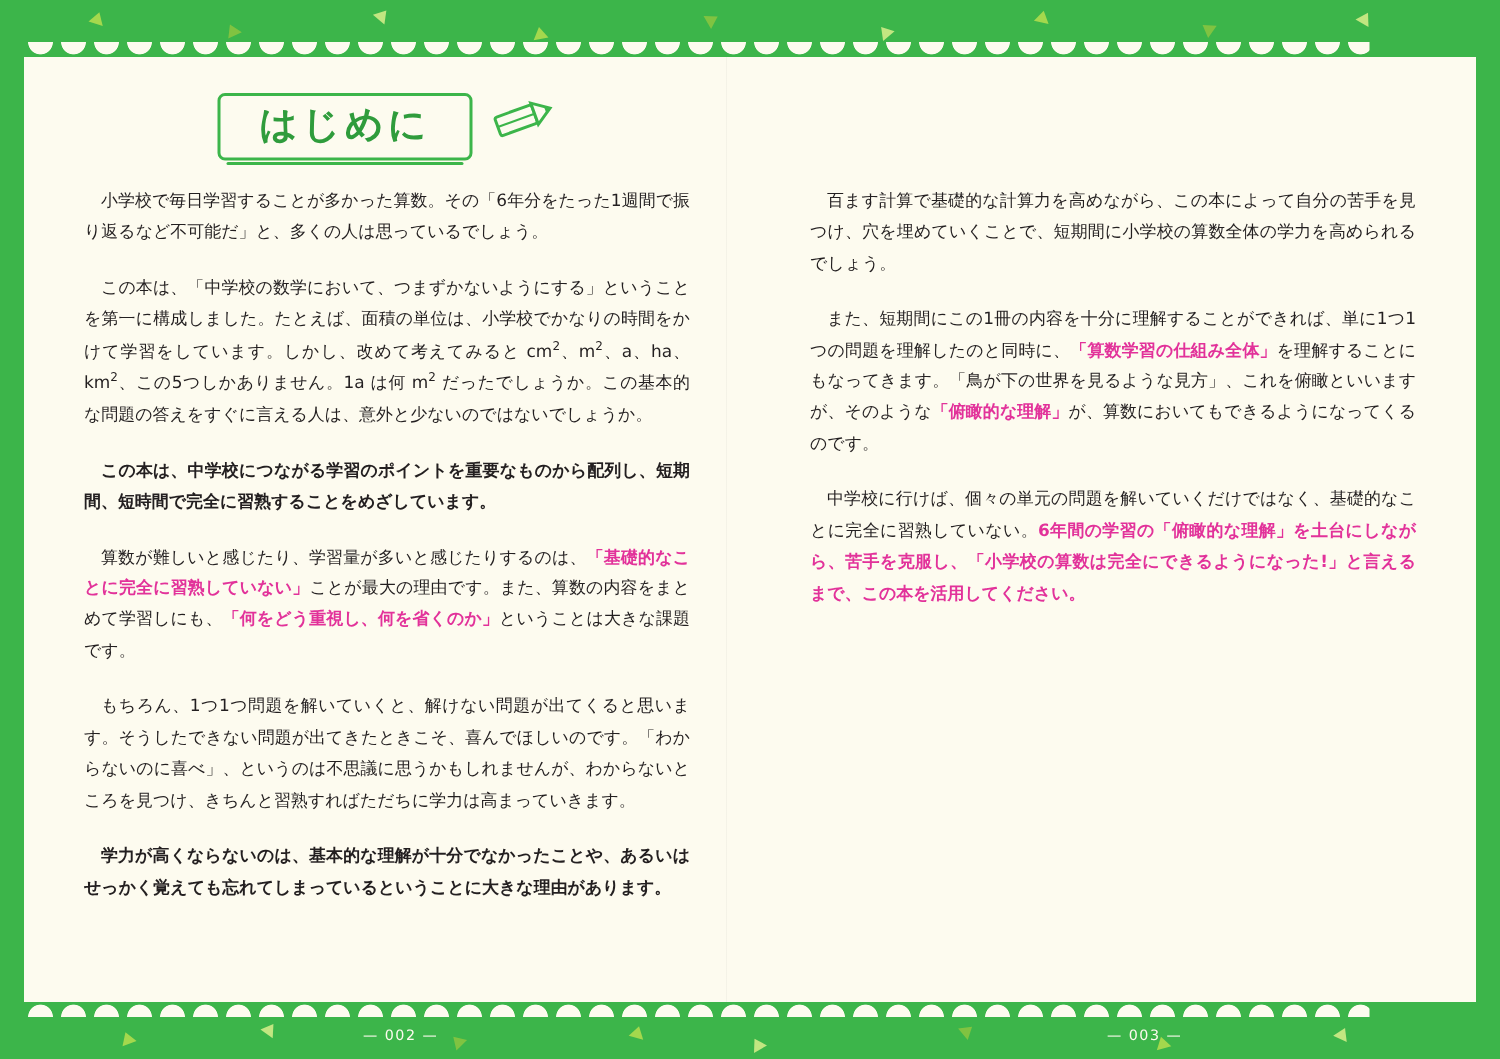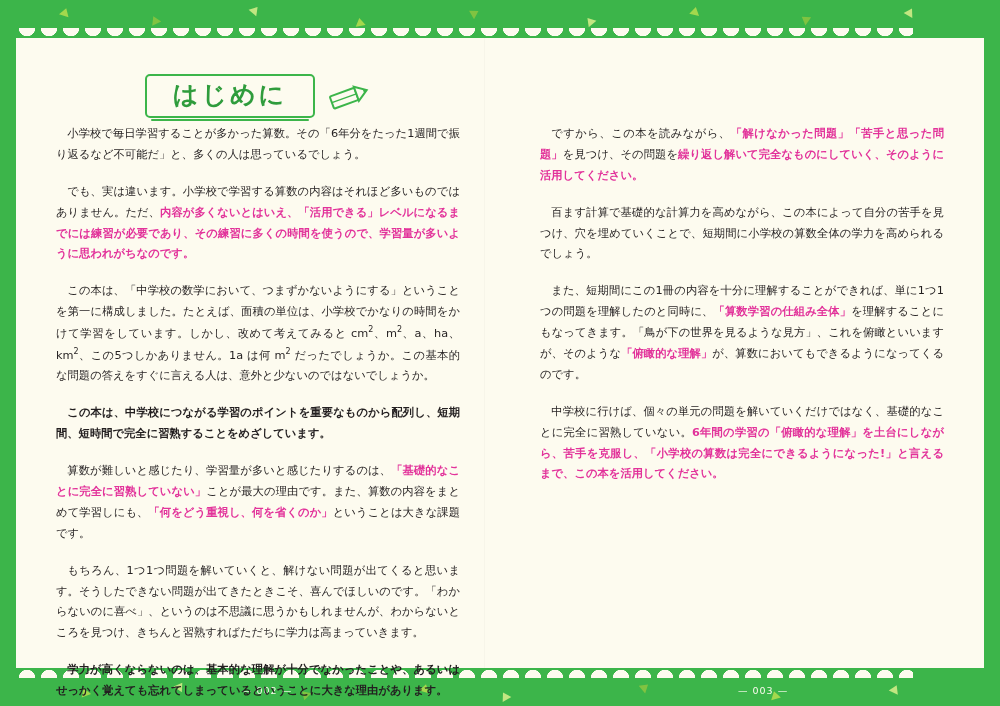--- a/index.html
+++ b/index.html
@@ -80,21 +80,21 @@
   .cf3 { border-bottom-color: #d9ef8b; }
 
   
   .title-wrap {
     position: absolute;
     left: 0;
     top: 24px;
     width: 484px;
     height: 56px;
     display: flex;
-    align-items: flex-end;
+    align-items: flex-start;
     justify-content: center;
   }
   .title-box {
     position: relative;
     border: 2px solid #3cb54a;
     border-radius: 5px;
     padding: 5px 26px 8px 26px;
     background: #fdfbef;
   }
   .title-box::after {
@@ -231,23 +231,20 @@
     </div>
 
     <div class="columns">
 
       <div class="col col-left">
 
         <p class="para">
           <span>小学校で毎日学習することが多かった算数。その「6年分をたった1週間で振り返るなど不可能だ」と、多くの人は思っているでしょう。</span>
         </p>
 
-        <p class="para">
-          <span>でも、実は違います。小学校で学習する算数の内容はそれほど多いものではありません。ただ、</span><span class="hl">内容が多くないとはいえ、「活用できる」レベルになるまでには練習が必要であり、その練習に多くの時間を使うので、学習量が多いように思われがちなのです。</span>
-        </p>
 
         <p class="para">
           <span>この本は、「中学校の数学において、つまずかないようにする」ということを第一に構成しました。たとえば、面積の単位は、小学校でかなりの時間をかけて学習をしています。しかし、改めて考えてみると cm</span><sup class="sq">2</sup><span>、m</span><sup class="sq">2</sup><span>、a、ha、km</span><sup class="sq">2</sup><span>、この5つしかありません。1a は何 m</span><sup class="sq">2</sup><span> だったでしょうか。この基本的な問題の答えをすぐに言える人は、意外と少ないのではないでしょうか。</span>
         </p>
 
         <p class="para allpink">
           <span>この本は、中学校につながる学習のポイントを重要なものから配列し、短期間、短時間で完全に習熟することをめざしています。</span>
         </p>
 
         <p class="para">
@@ -259,23 +256,20 @@
         </p>
 
         <p class="para allpink">
           <span>学力が高くならないのは、基本的な理解が十分でなかったことや、あるいはせっかく覚えても忘れてしまっているということに大きな理由があります。</span>
         </p>
 
       </div>
 
       <div class="col col-right">
 
-        <p class="para">
-          <span>ですから、この本を読みながら、</span><span class="hl">「解けなかった問題」「苦手と思った問題」</span><span>を見つけ、その問題を</span><span class="hl">繰り返し解いて完全なものにしていく、そのように活用してください。</span>
-        </p>
 
 
         <p class="para">
           <span>百ます計算で基礎的な計算力を高めながら、この本によって自分の苦手を見つけ、穴を埋めていくことで、短期間に小学校の算数全体の学力を高められるでしょう。</span>
         </p>
 
         <p class="para">
           <span>また、短期間にこの1冊の内容を十分に理解することができれば、単に1つ1つの問題を理解したのと同時に、</span><span class="hl">「算数学習の仕組み全体」</span><span>を理解することにもなってきます。「鳥が下の世界を見るような見方」、これを俯瞰といいますが、そのような</span><span class="hl">「俯瞰的な理解」</span><span>が、算数においてもできるようになってくるのです。</span>
         </p>
 

